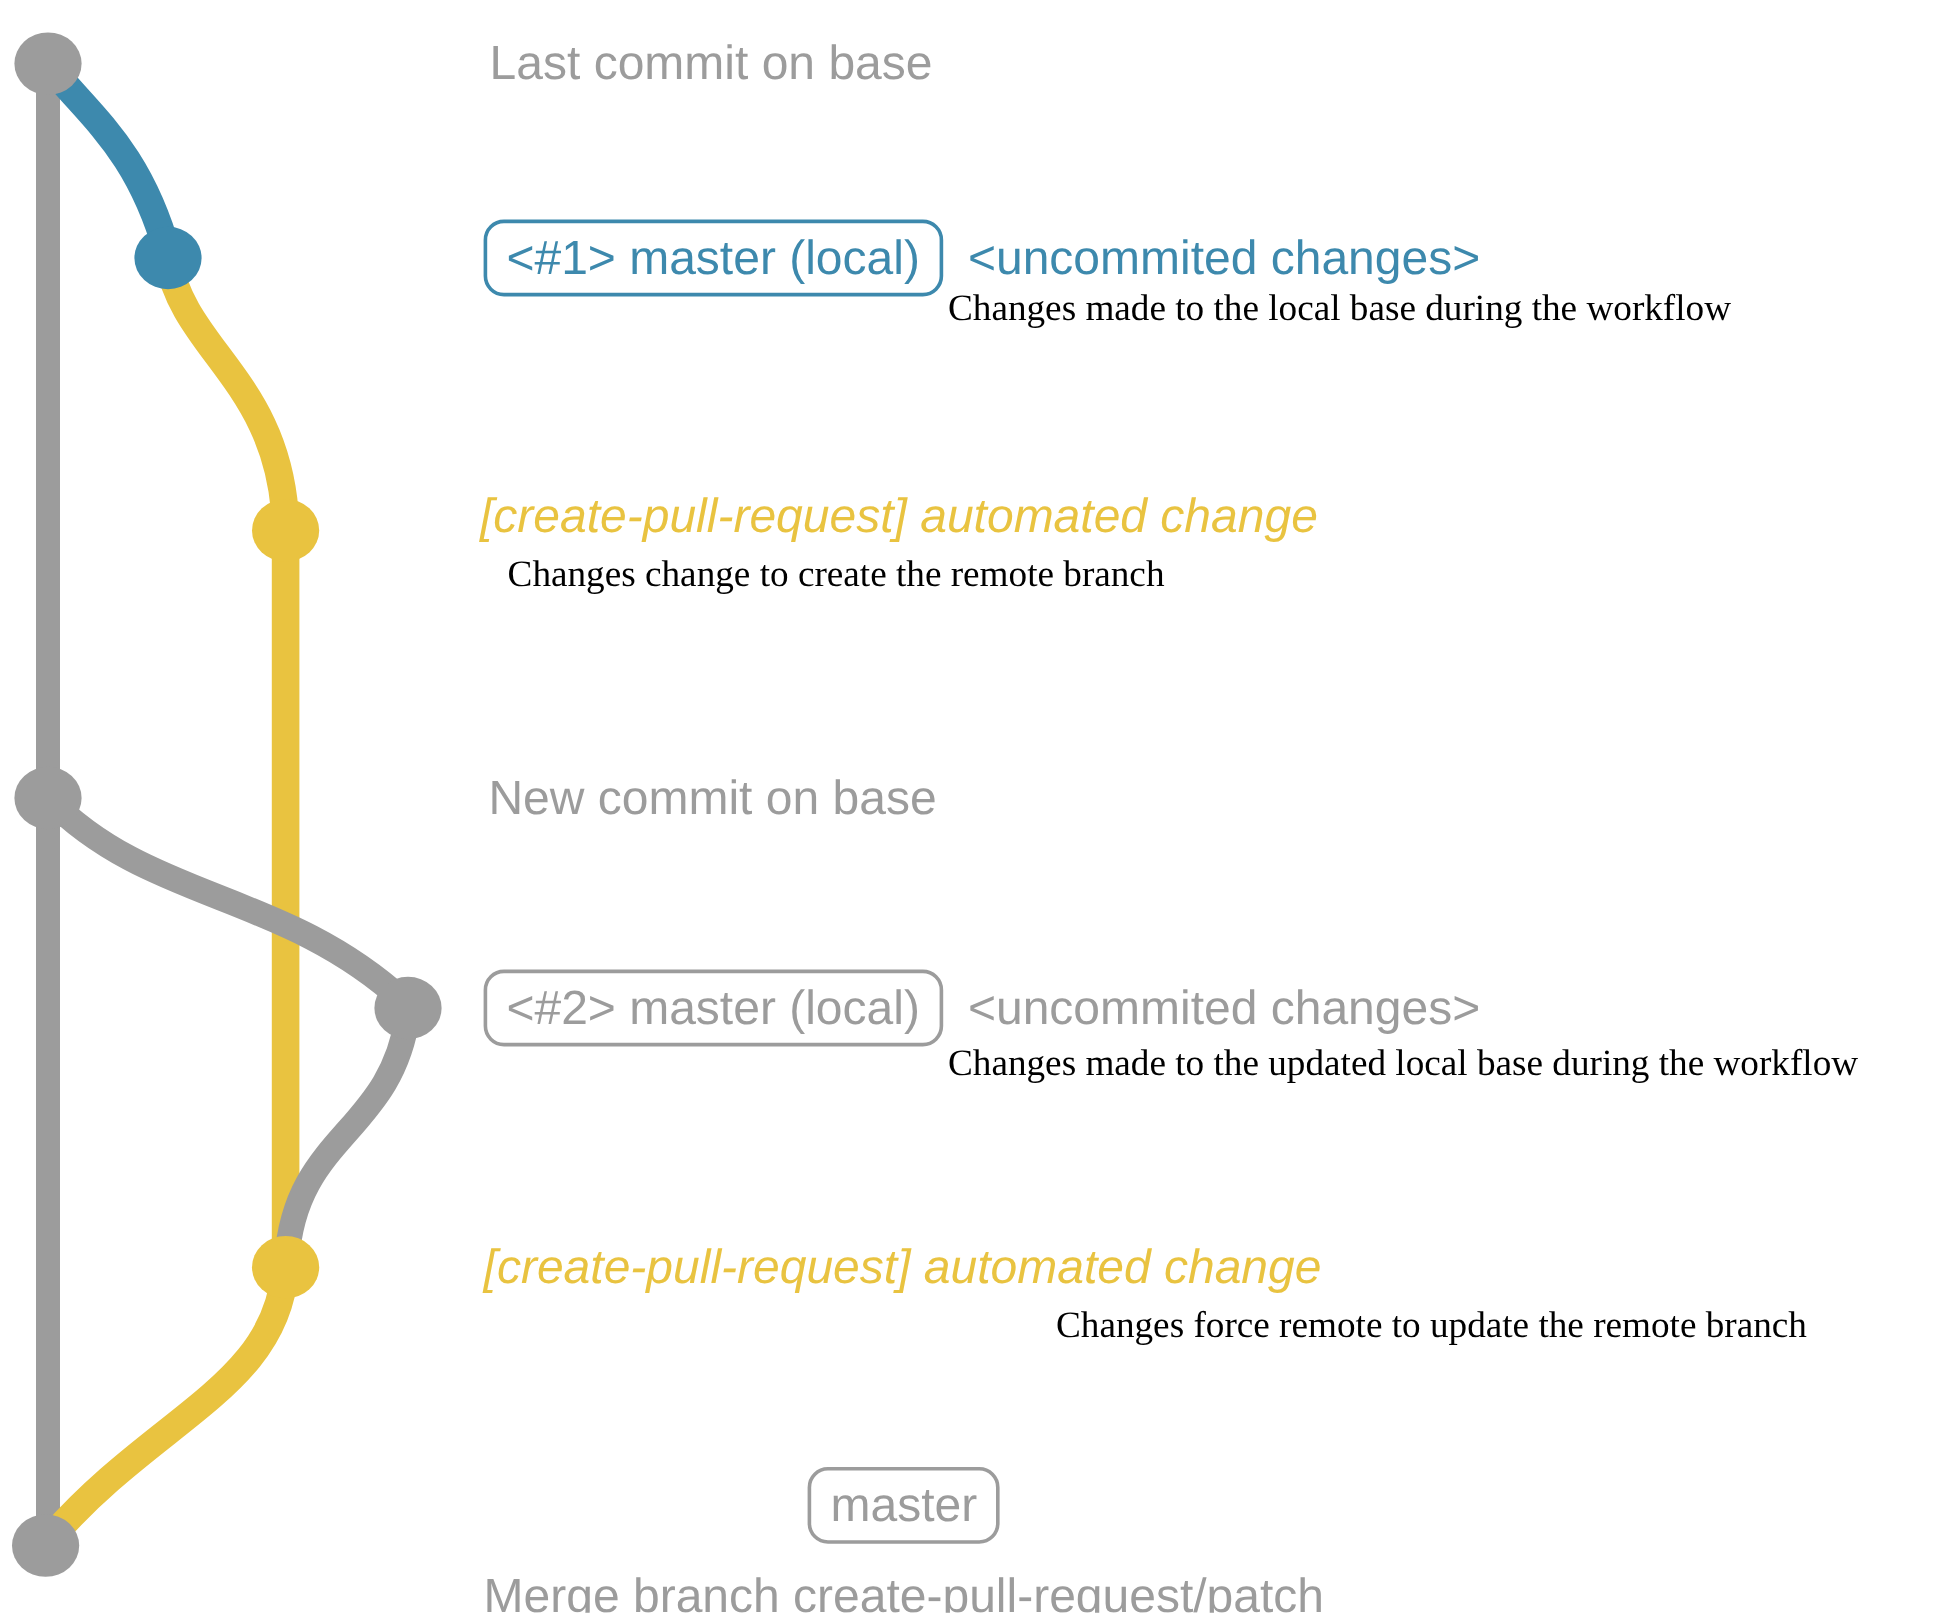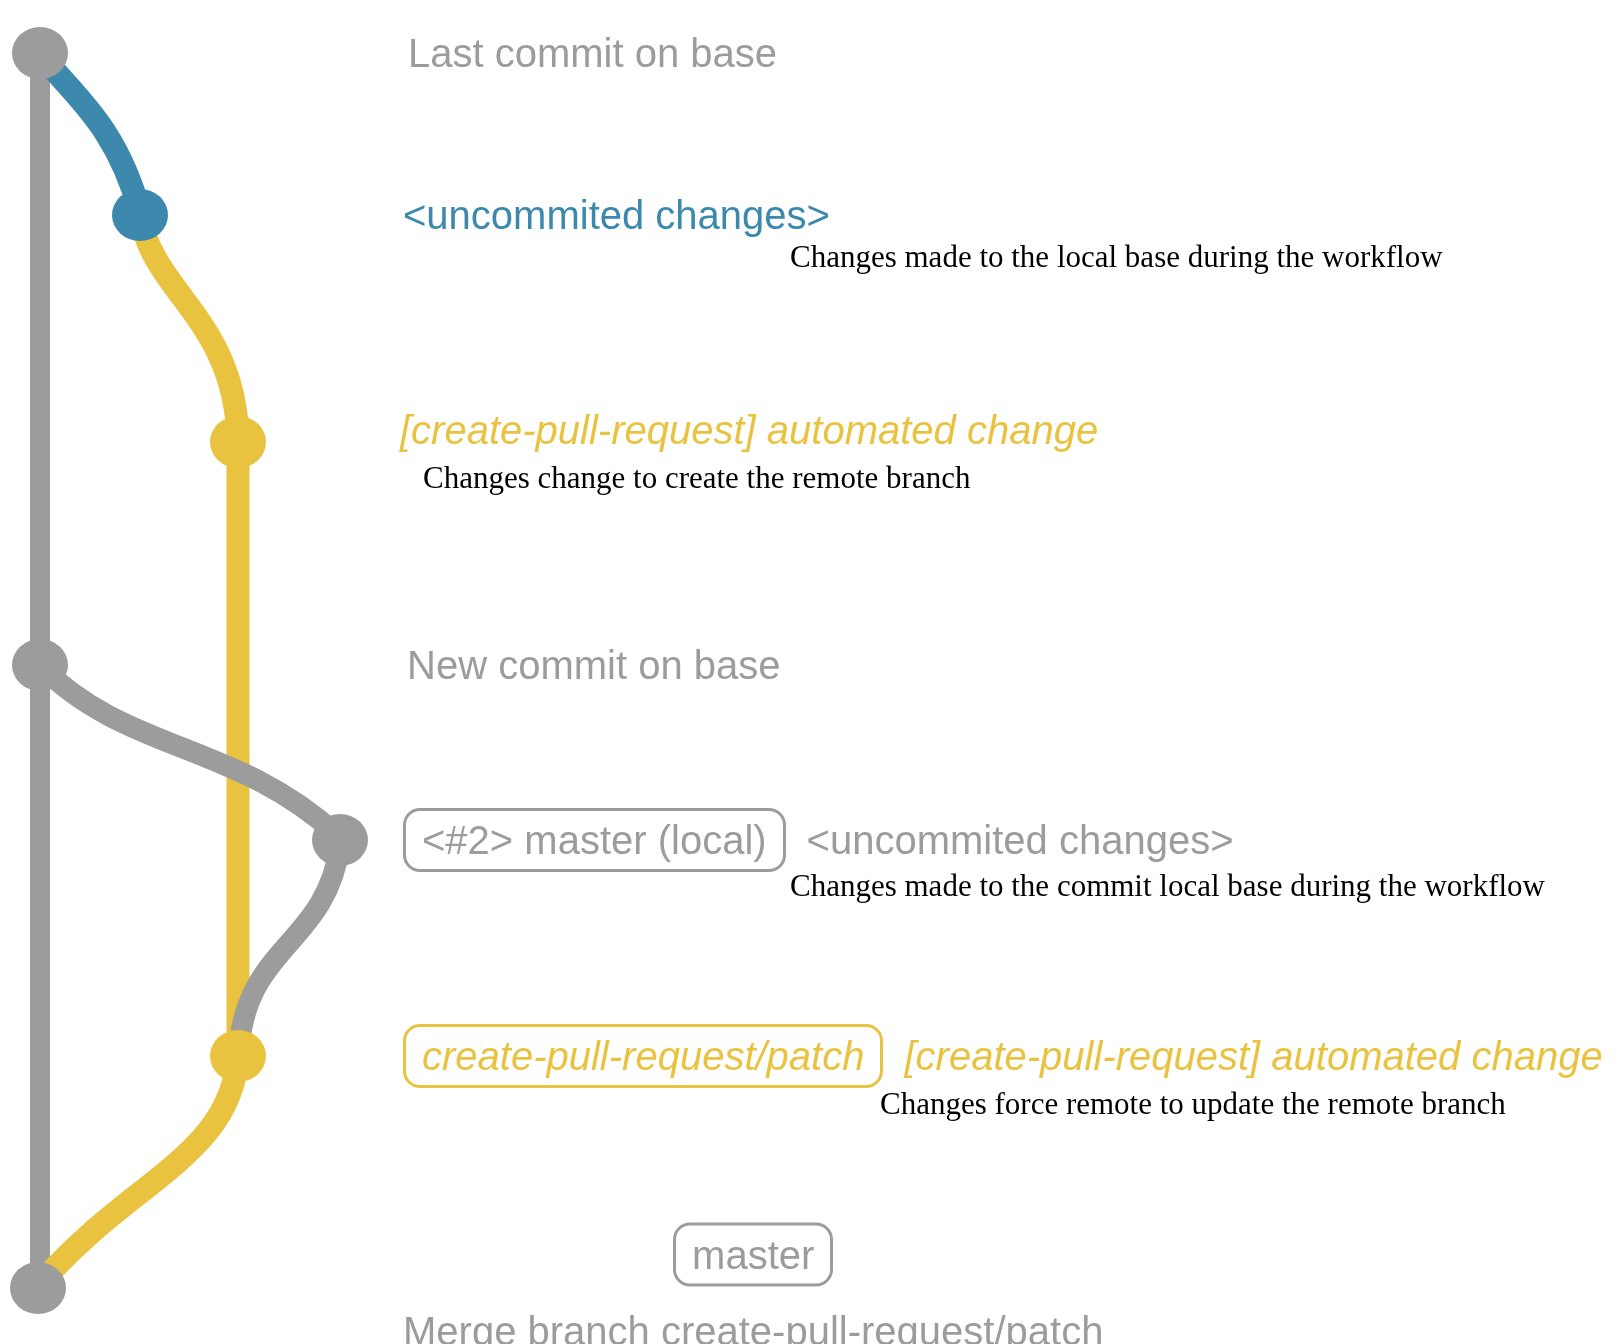--- a/index.html
+++ b/index.html
@@ -72,41 +72,41 @@
   <ellipse class="f-gray" cx="340" cy="840" rx="28" ry="26"></ellipse>
   <ellipse class="f-yellow" cx="238" cy="1056" rx="28" ry="26"></ellipse>
   <ellipse class="f-gray" cx="38" cy="1288" rx="28" ry="26"></ellipse>
 </svg>
 
 <div class="row c-gray" style="left:408px;top:53px;">
   <span class="plain">Last commit on base</span>
 </div>
 
 <div class="row c-blue" style="left:403px;top:215px;">
+  <span class="tagbox">&lt;#1&gt; master (local)</span>
   <span class="plain">&lt;uncommited changes&gt;</span>
 </div>
 <div class="desc" style="left:790px;top:257px;text-align:right;">Changes made to the local base during the workflow</div>
 
 <div class="row c-yellow" style="left:400px;top:430px;">
   <span class="plain">[create-pull-request] automated change</span>
 </div>
 <div class="desc" style="left:423px;top:478px;">Changes change to create the remote branch</div>
 
 <div class="row c-gray" style="left:407px;top:665px;">
   <span class="plain">New commit on base</span>
 </div>
 
 <div class="row c-gray" style="left:403px;top:840px;">
   <span class="tagbox">&lt;#2&gt; master (local)</span>
   <span class="plain">&lt;uncommited changes&gt;</span>
 </div>
-<div class="desc" style="left:790px;top:886px;">Changes made to the commit local base during the workflow</div>
+<div class="desc" style="left:790px;top:886px;">Changes made to the updated local base during the workflow</div>
 
 <div class="row c-yellow" style="left:403px;top:1056px;">
-  <span class="tagbox">create-pull-request/patch</span>
   <span class="plain">[create-pull-request] automated change</span>
 </div>
 <div class="desc" style="left:880px;top:1104px;">Changes force remote to update the remote branch</div>
 
 <div class="row c-gray" style="left:403px;top:1288px;flex-direction:column;">
   <span class="tagbox">master</span>
   <span class="plain">Merge branch create-pull-request/patch</span>
 </div>
 
 </body></html>

